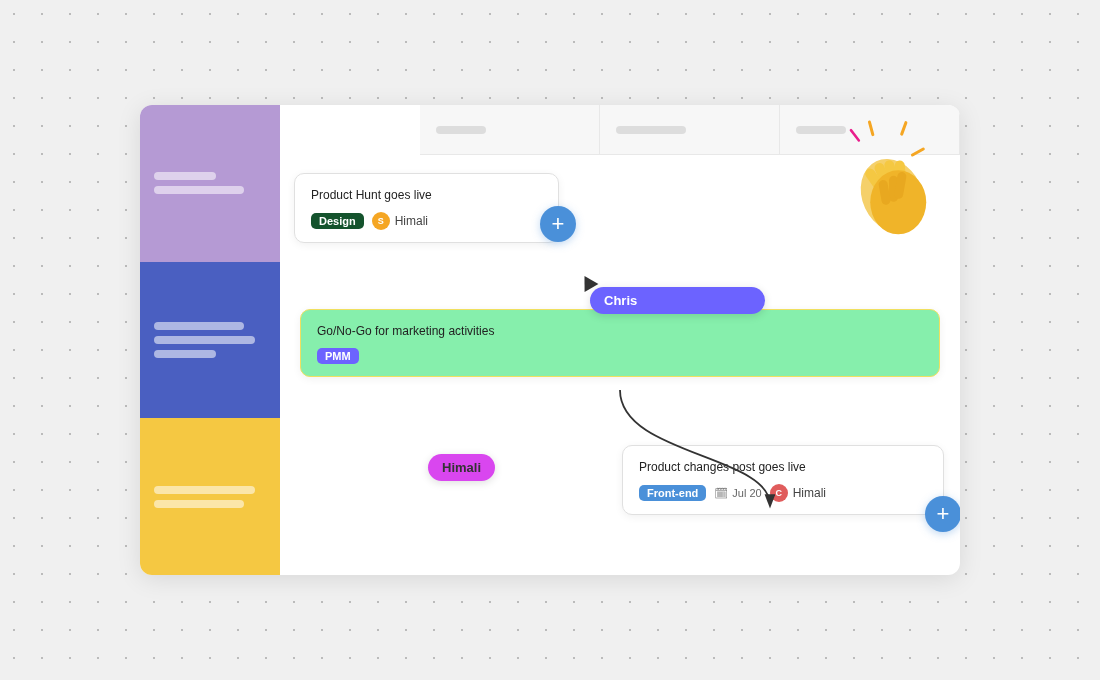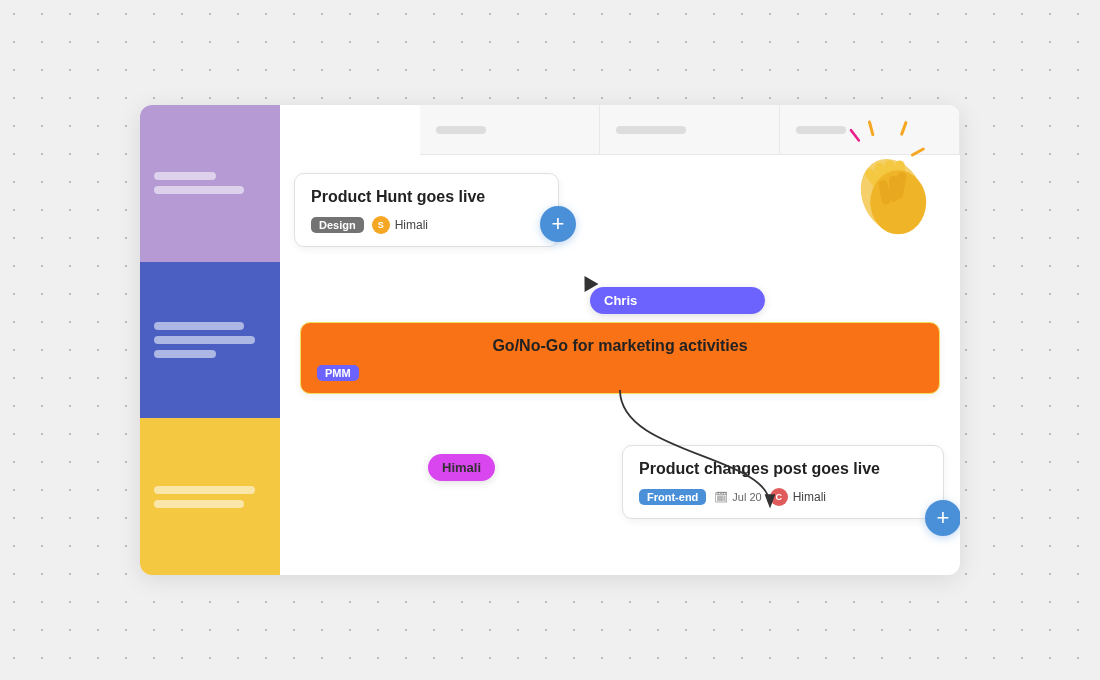--- a/index.html
+++ b/index.html
@@ -112,40 +112,40 @@
     .card {
       position: absolute;
       background: #fff;
       border: 1.5px solid #e0e0e0;
       border-radius: 10px;
       padding: 14px 16px 12px;
       box-shadow: 0 2px 8px rgba(0,0,0,0.06);
     }
 
     .card-title {
-      font-size: 16px;
-      font-weight: 700;
+      font-size: 12px;
+      font-weight: 400;
       color: #222;
       margin-bottom: 10px;
     }
 
     .card-tags {
       display: flex;
       align-items: center;
       gap: 8px;
     }
 
     .tag {
       border-radius: 5px;
       padding: 2px 8px;
       font-size: 11px;
       font-weight: 600;
       color: #fff;
     }
-    .tag.design { background: #737373; }
+    .tag.design { background: #14532d; }
     .tag.pmm { background: #6c63ff; }
     .tag.frontend { background: #4a90d9; }
 
     .avatar-chip {
       display: flex;
       align-items: center;
       gap: 5px;
       font-size: 12px;
       color: #444;
     }
@@ -178,25 +178,24 @@
       left: 14px;
       width: 265px;
     }
 
     
     .card-2 {
       top: 140px;
       left: 0px;
       right: 0px;
       width: calc(100% - 20px);
-      margin: 17px 10px;
-      background: #f97316;
+      margin: 4px 10px;
+      background: #86efac;
       border-color: #f0e060;
       border-radius: 10px;
-      text-align: center;
     }
 
     
     .card-3 {
       top: 280px;
       right: 20px;
       width: 290px;
     }
 
     

